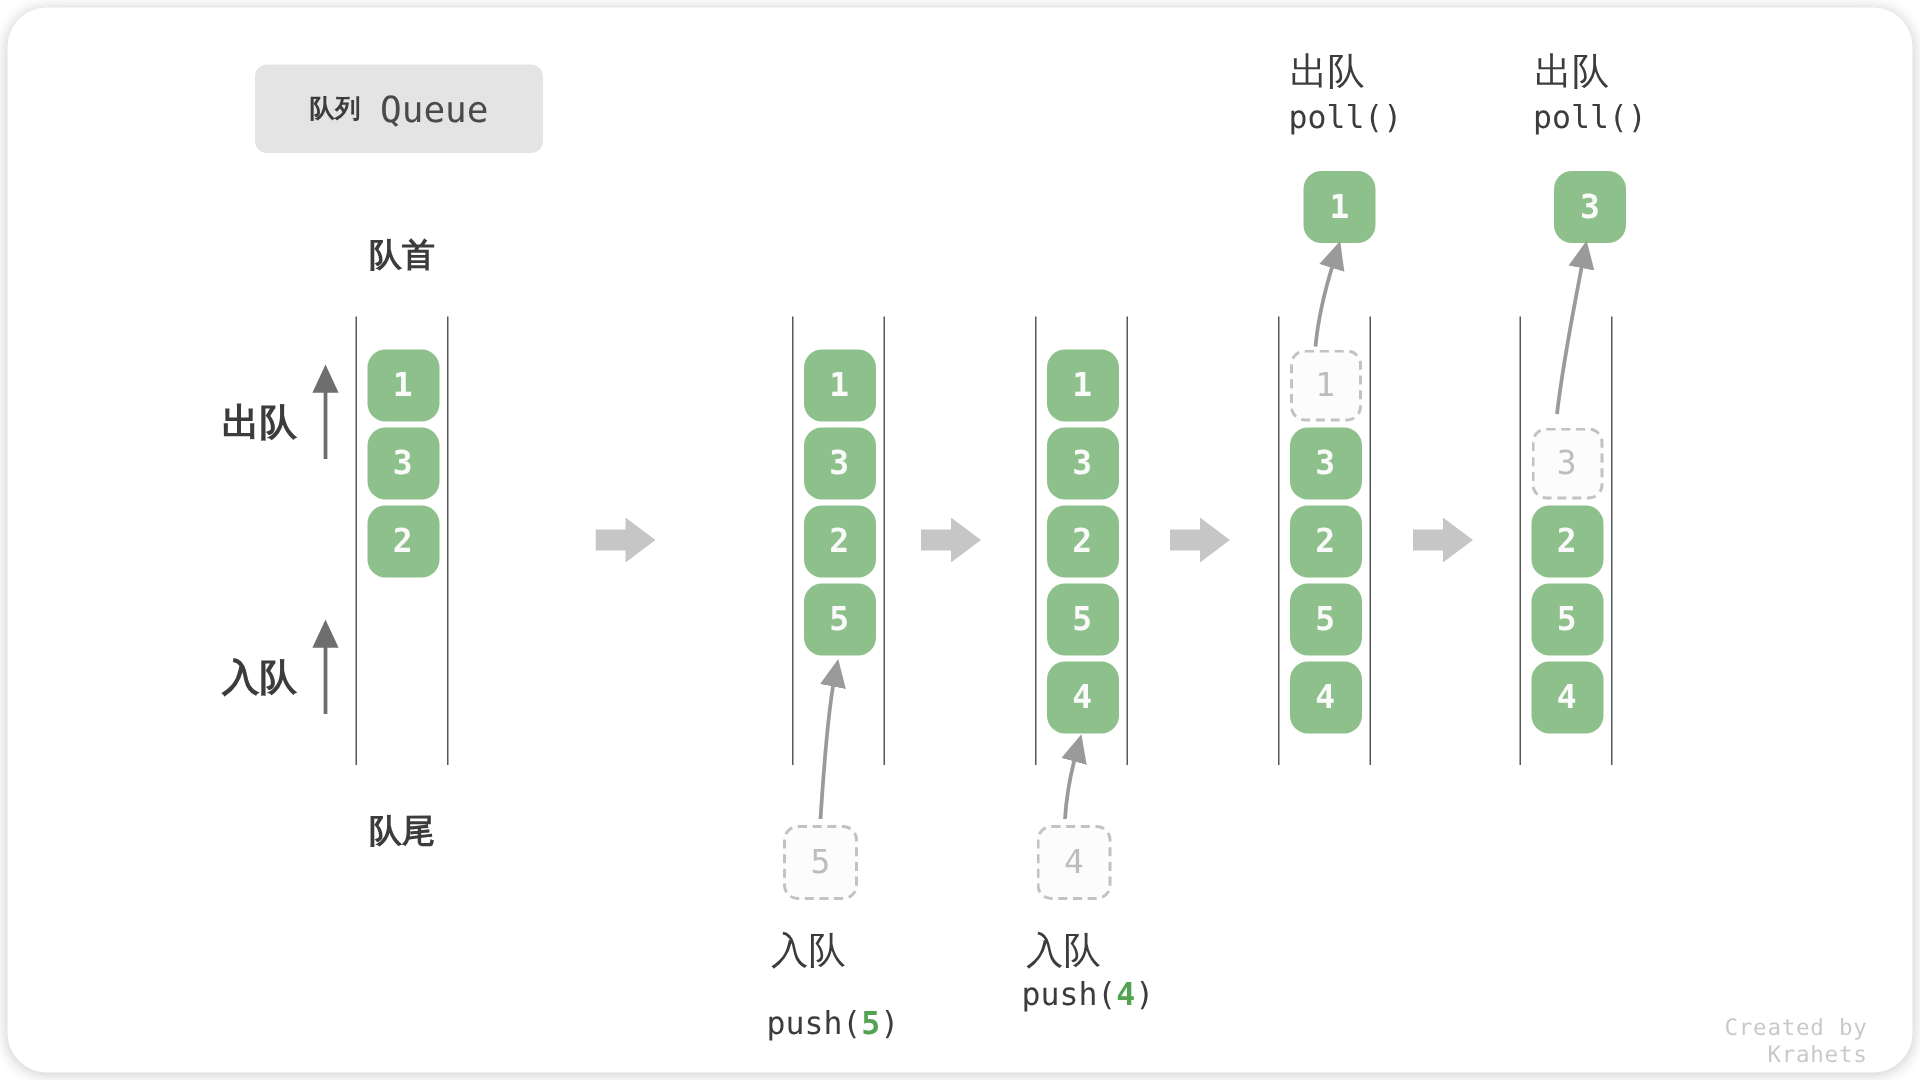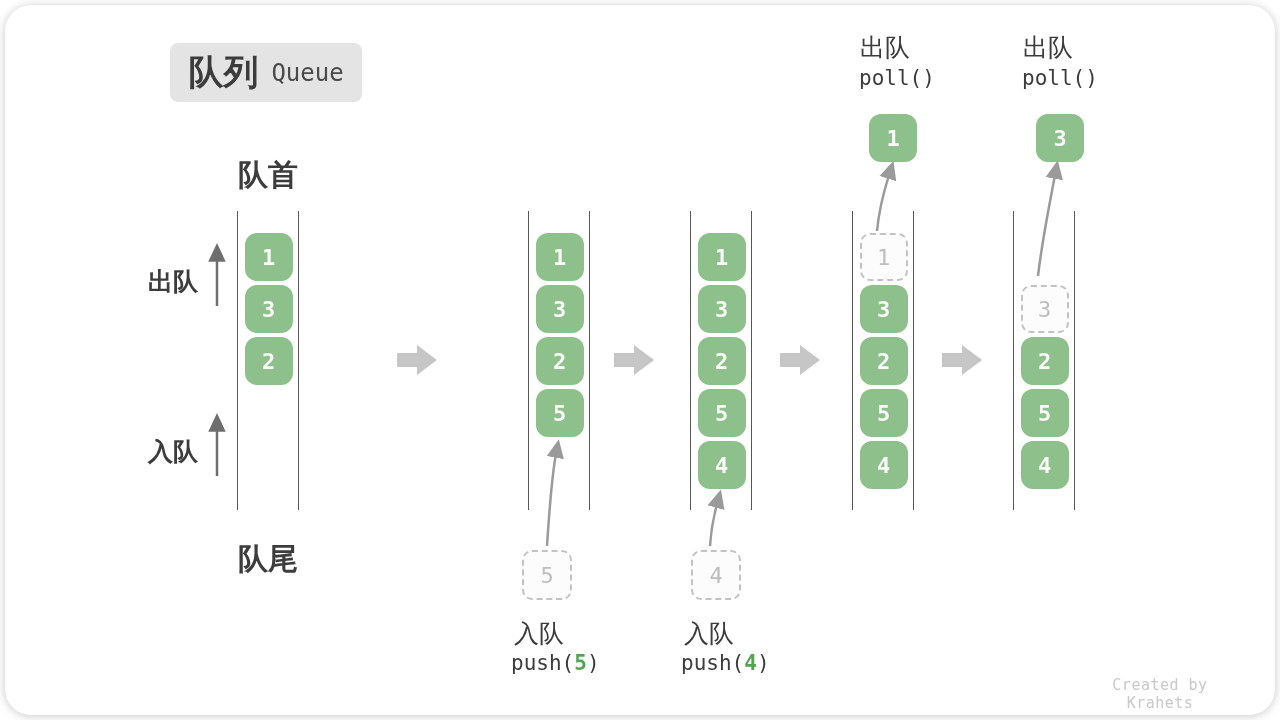--- a/index.html
+++ b/index.html
@@ -9,26 +9,26 @@
     background:#ffffff; border-radius:26px;
     box-shadow:0 1px 10px rgba(0,0,0,0.22);
     font-family:"Liberation Sans","DejaVu Sans",sans-serif;
   }
   
   .badge {
     position:absolute; left:165px; top:38px; width:192px; height:59px;
     background:var(--badge-bg,#e4e4e4); border-radius:8px;
     display:flex; align-items:center; justify-content:center; gap:13px;
   }
-  .badge-zh { font-size:35px; font-weight:700; color:var(--text-dark,#3c3c3c); }
+  .badge-zh { font-size:17px; font-weight:700; color:var(--text-dark,#3c3c3c); }
   .badge-en { font-family:"DejaVu Sans Mono",monospace; font-size:24px; color:#4a4a4a; }
   
   .lbl { position:absolute; font-size:25px; color:var(--text-dark,#3c3c3c); white-space:nowrap; }
   .b { font-weight:700; }
-  .big { font-size:30px; }
+  .big { font-size:22px; }
   .code { position:absolute; font-family:"DejaVu Sans Mono",monospace; font-size:21px; color:var(--text-dark,#3c3c3c); white-space:nowrap; }
   .code .arg { color:var(--code-green,#52a352); font-weight:700; }
   
   .qcol {
     position:absolute; top:206px; width:62px; height:299px;
     border-left:1.5px solid var(--wall,#565656);
     border-right:1.5px solid var(--wall,#565656);
   }
   .qitem {
     position:absolute; left:6.5px; width:48px; height:48px; border-radius:12px;
@@ -49,21 +49,21 @@
   .ghostbox {
     position:absolute; width:50px; height:50px; border-radius:10px;
     background:#fcfcfc; border:2px dashed var(--ghost-border,#c2c2c2);
     color:var(--ghost-text,#bdbdbd);
     font-family:"DejaVu Sans Mono",monospace; font-size:22px;
     display:flex; align-items:center; justify-content:center;
   }
   .step-arrow { position:absolute; top:340px; width:40px; height:30px; }
   .overlay { position:absolute; left:0; top:0; pointer-events:none; }
   .watermark {
-    position:absolute; left:1070px; top:671px; width:170px; text-align:center;
+    position:absolute; left:1070px; top:671px; width:170px; text-align:right;
     font-family:"DejaVu Sans Mono",monospace; font-size:15px;
     color:var(--watermark,#c9c9c9); letter-spacing:0.5px;
   }
 </style>
 </head>
 <body>
 
 <div class="canvas">
 
   <div class="badge">
@@ -117,21 +117,21 @@
     </svg>
   <svg class="step-arrow" style="left:775px;" viewBox="0 0 40 30">
       <path d="M0,8 L20,8 L20,0 L40,15 L20,30 L20,22 L0,22 Z" fill="var(--block-arrow,#c6c6c6)"></path>
     </svg>
   <svg class="step-arrow" style="left:937px;" viewBox="0 0 40 30">
       <path d="M0,8 L20,8 L20,0 L40,15 L20,30 L20,22 L0,22 Z" fill="var(--block-arrow,#c6c6c6)"></path>
     </svg>
 
   <div class="ghostbox" style="left:517px;top:545px;">5</div>
   <div class="lbl" style="left:509px;top:612px;">入队</div>
-  <div class="code" style="left:506px;top:646px;"><span>push(</span><span class="arg">5</span><span>)</span></div>
+  <div class="code" style="left:506px;top:665px;"><span>push(</span><span class="arg">5</span><span>)</span></div>
 
   <div class="ghostbox" style="left:686px;top:545px;">4</div>
   <div class="lbl" style="left:679px;top:612px;">入队</div>
   <div class="code" style="left:676px;top:646px;text-align:right;"><span>push(</span><span class="arg">4</span><span>)</span></div>
 
   <div class="lbl" style="left:855px;top:26px;">出队</div>
   <div class="code" style="left:854px;top:61px;">poll()</div>
   <div class="popped" style="left:864px;top:109px;">1</div>
 
   <div class="lbl" style="left:1018px;top:26px;">出队</div>

